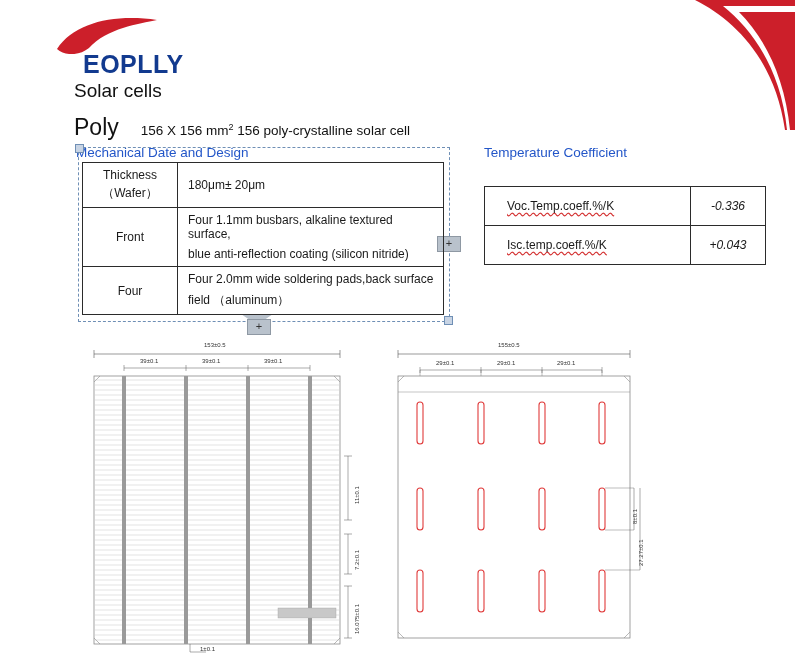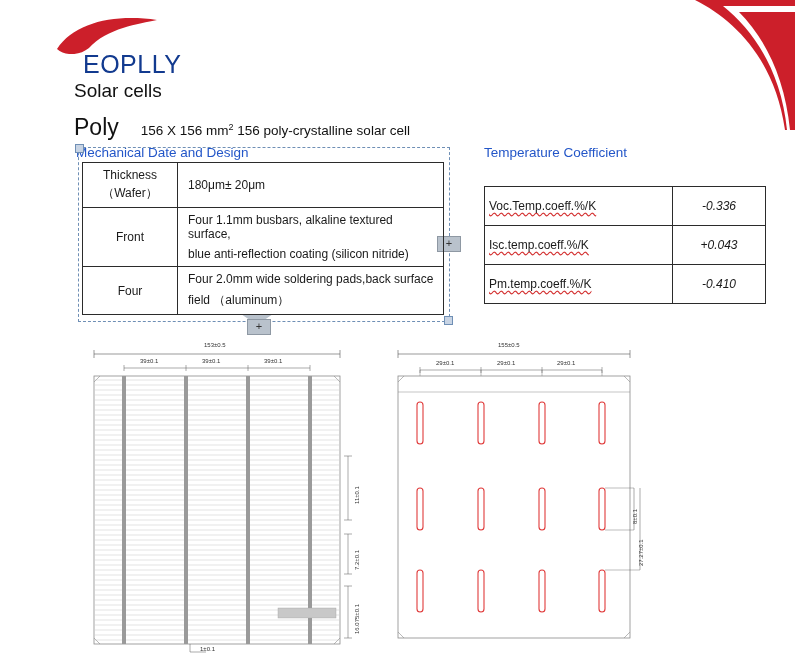--- a/index.html
+++ b/index.html
@@ -34,21 +34,21 @@
     top: 14px;
     width: 190px;
     height: 60px;
   }
   .logo-swoosh { position: absolute; left: 0; top: 0; }
   .logo-text {
     position: absolute;
     left: 28px;
     top: 36px;
     font-family: "Liberation Sans", sans-serif;
-    font-weight: normal;
+    font-weight: bold;
     font-size: 25px;
     letter-spacing: 0.5px;
     color: #123a8f;
   }
 
   
   .title-main {
     position: absolute;
     left: 74px;
     top: 80px;
@@ -127,21 +127,21 @@
     padding: 5px 8px;
     vertical-align: middle;
   }
   #mech-table { left: 82px; top: 162px; width: 362px; }
   #mech-table td.k { width: 78px; text-align: center; }
   #mech-table td.v { padding-left: 10px; }
   #mech-table td.v .l2 { display: block; margin-top: 6px; }
   #mech-table td.k .l2 { display: block; margin-top: 3px; }
 
   #temp-table { left: 484px; top: 186px; width: 282px; }
-  #temp-table td.k { width: 175px; padding-left: 4px; }
+  #temp-table td.k { width: 175px; padding-left: 22px; }
   #temp-table td.v { text-align: center; font-style: italic; }
   #temp-table tr { height: 39px; }
 
   .spell { text-decoration: underline; text-decoration-style: wavy; text-decoration-color: #d32f2f; text-underline-offset: 2px; }
 
   
   .drawing {
     position: absolute;
     box-sizing: border-box;
   }
@@ -234,26 +234,20 @@
     <td class="k">
       <span class="spell">Voc.Temp.coeff.%/K</span>
     </td>
     <td class="v">-0.336</td>
   </tr>
   <tr>
     <td class="k">
       <span class="spell">Isc.temp.coeff.%/K</span>
     </td>
     <td class="v">+0.043</td>
-  </tr>
-  <tr>
-    <td class="k">
-      <span class="spell">Pm.temp.coeff.%/K</span>
-    </td>
-    <td class="v">-0.410</td>
   </tr>
 </tbody>
   </table>
 
 <div class="drawing" id="drawing-front">
   <svg width="290" height="318" viewBox="0 0 290 318">
 
     <line x1="16" y1="16" x2="262" y2="16" stroke="#555" stroke-width="0.6"></line>
     <line x1="16" y1="12" x2="16" y2="20" stroke="#555" stroke-width="0.6"></line>
     <line x1="262" y1="12" x2="262" y2="20" stroke="#555" stroke-width="0.6"></line>

